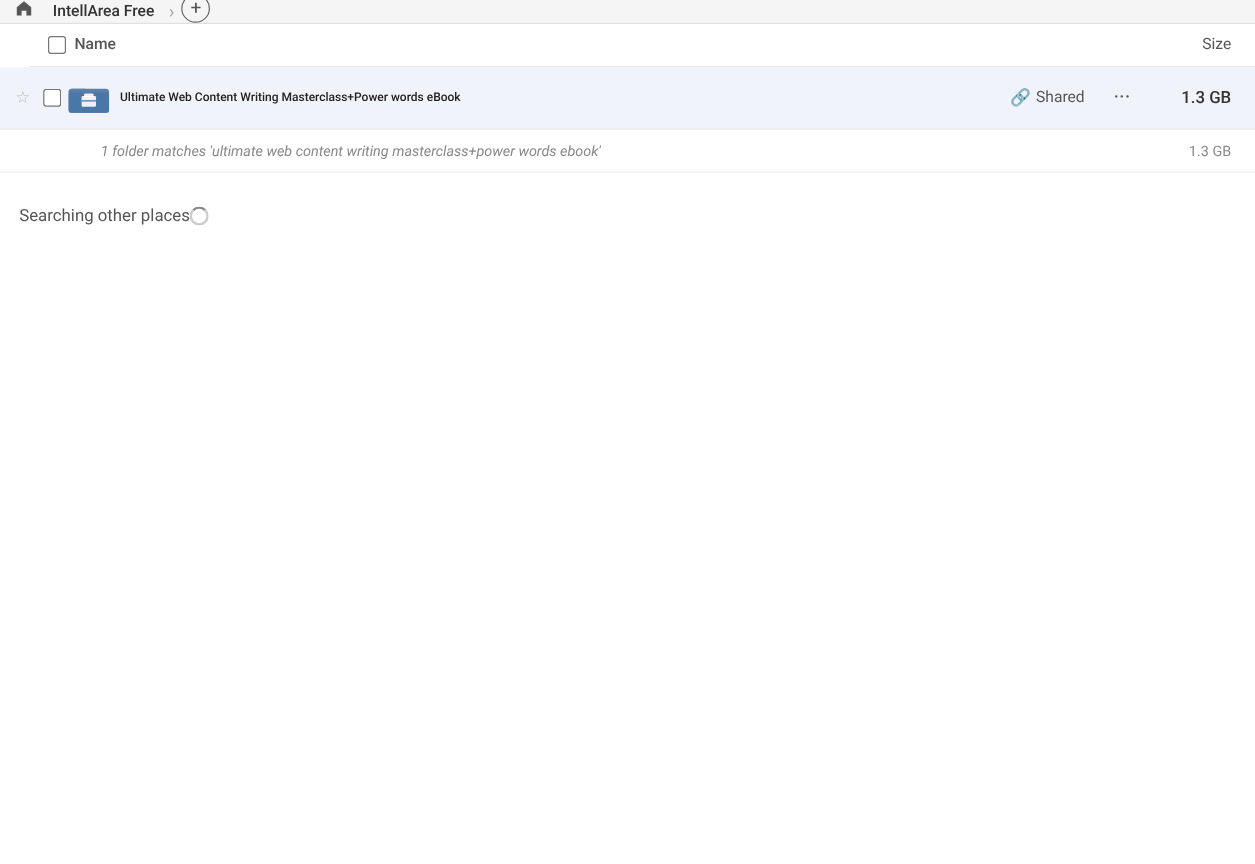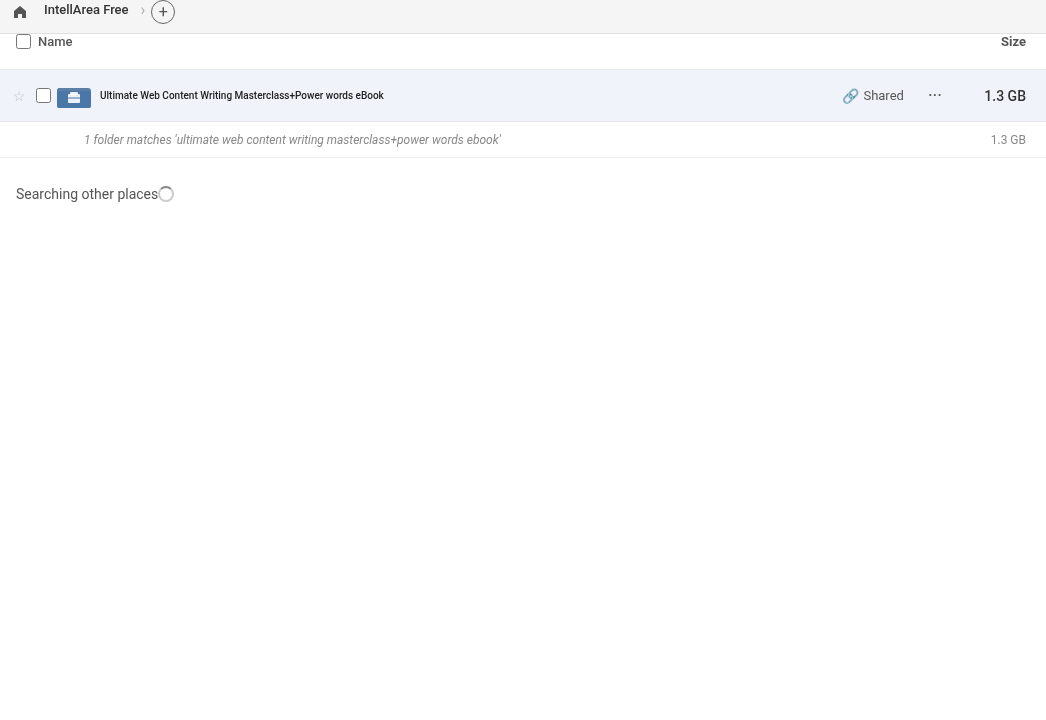--- a/index.html
+++ b/index.html
@@ -14,22 +14,22 @@
       color: #333;
       font-size: 14px;
       width: 1046px;
       height: 720px;
       overflow: hidden;
     }
 
     
     .top-bar {
       display: flex;
-      align-items: flex-start;
-      height: 34px;
+      align-items: flex-end;
+      height: 20px;
       padding: 0 8px;
       background: #f5f5f5;
       border-bottom: 1px solid #e0e0e0;
       gap: 6px;
     }
 
     .top-bar-home {
       width: 24px;
       height: 24px;
       display: flex;
@@ -63,24 +63,25 @@
       justify-content: center;
       cursor: pointer;
       color: #555;
       font-size: 16px;
       line-height: 1;
     }
 
     
     .column-header {
       display: flex;
-      align-items: flex-start;
+      align-items: center;
       height: 36px;
       padding: 0 8px;
       border-bottom: 1px solid #e8e8e8;
+      margin-left: 24px;
     }
 
     .col-checkbox {
       width: 30px;
       display: flex;
       align-items: center;
       justify-content: center;
     }
 
     .col-name {
@@ -88,21 +89,21 @@
       font-size: 13px;
       color: #555;
       font-weight: 500;
     }
 
     .col-size {
       width: 80px;
       text-align: right;
       font-size: 13px;
       color: #555;
-      font-weight: 700;
+      font-weight: 400;
       padding-right: 12px;
     }
 
     
     .file-row {
       display: flex;
       align-items: center;
       height: 52px;
       padding: 0 8px;
       background: #f0f4fa;

